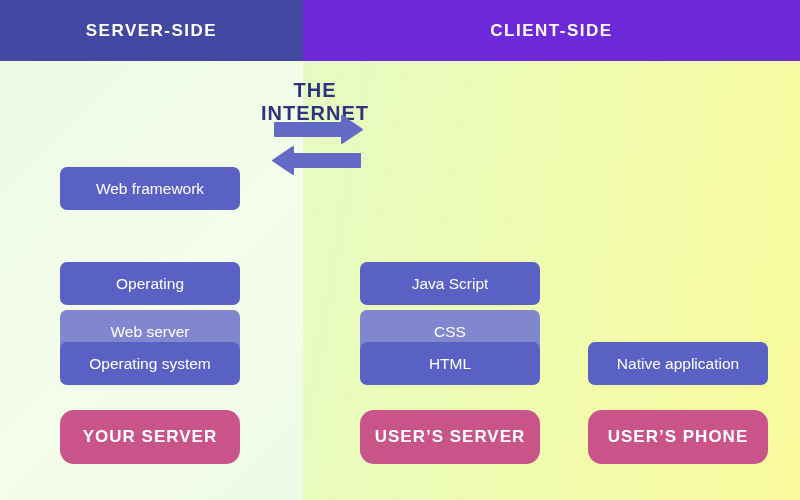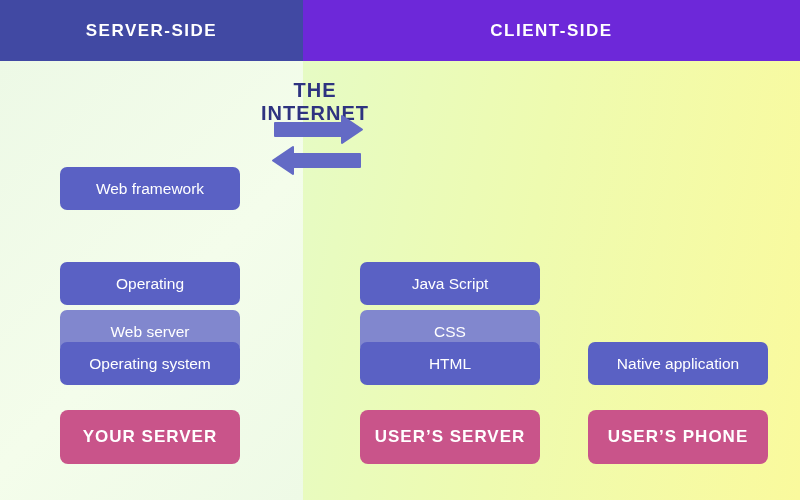--- a/index.html
+++ b/index.html
@@ -35,21 +35,21 @@
     position:absolute;width:180px;height:54px;border-radius:8px;
     display:flex;align-items:center;justify-content:center;
     background:#c9548a;color:#ffffff;font-size:17px;font-weight:700;letter-spacing:1px;
   }
   
   .col-server{left:60px;}
   .col-browser{left:360px;}
   .col-phone{left:560px;margin-left:28px;}
   
   .r1{top:167px;} .r2{top:214px;} .r3{top:262px;} .r4{top:310px;} .r5{top:342px;}
-  .rbase{top:410px;}
+  .rbase{top:410px;border-radius:14px;}
 </style>
 </head>
 <body>
 
 <div id="stage">
 
   <div class="hdr" id="hdr-server">
     <span class="hdr-label">SERVER-SIDE</span>
   </div>
   <div class="hdr" id="hdr-client">

